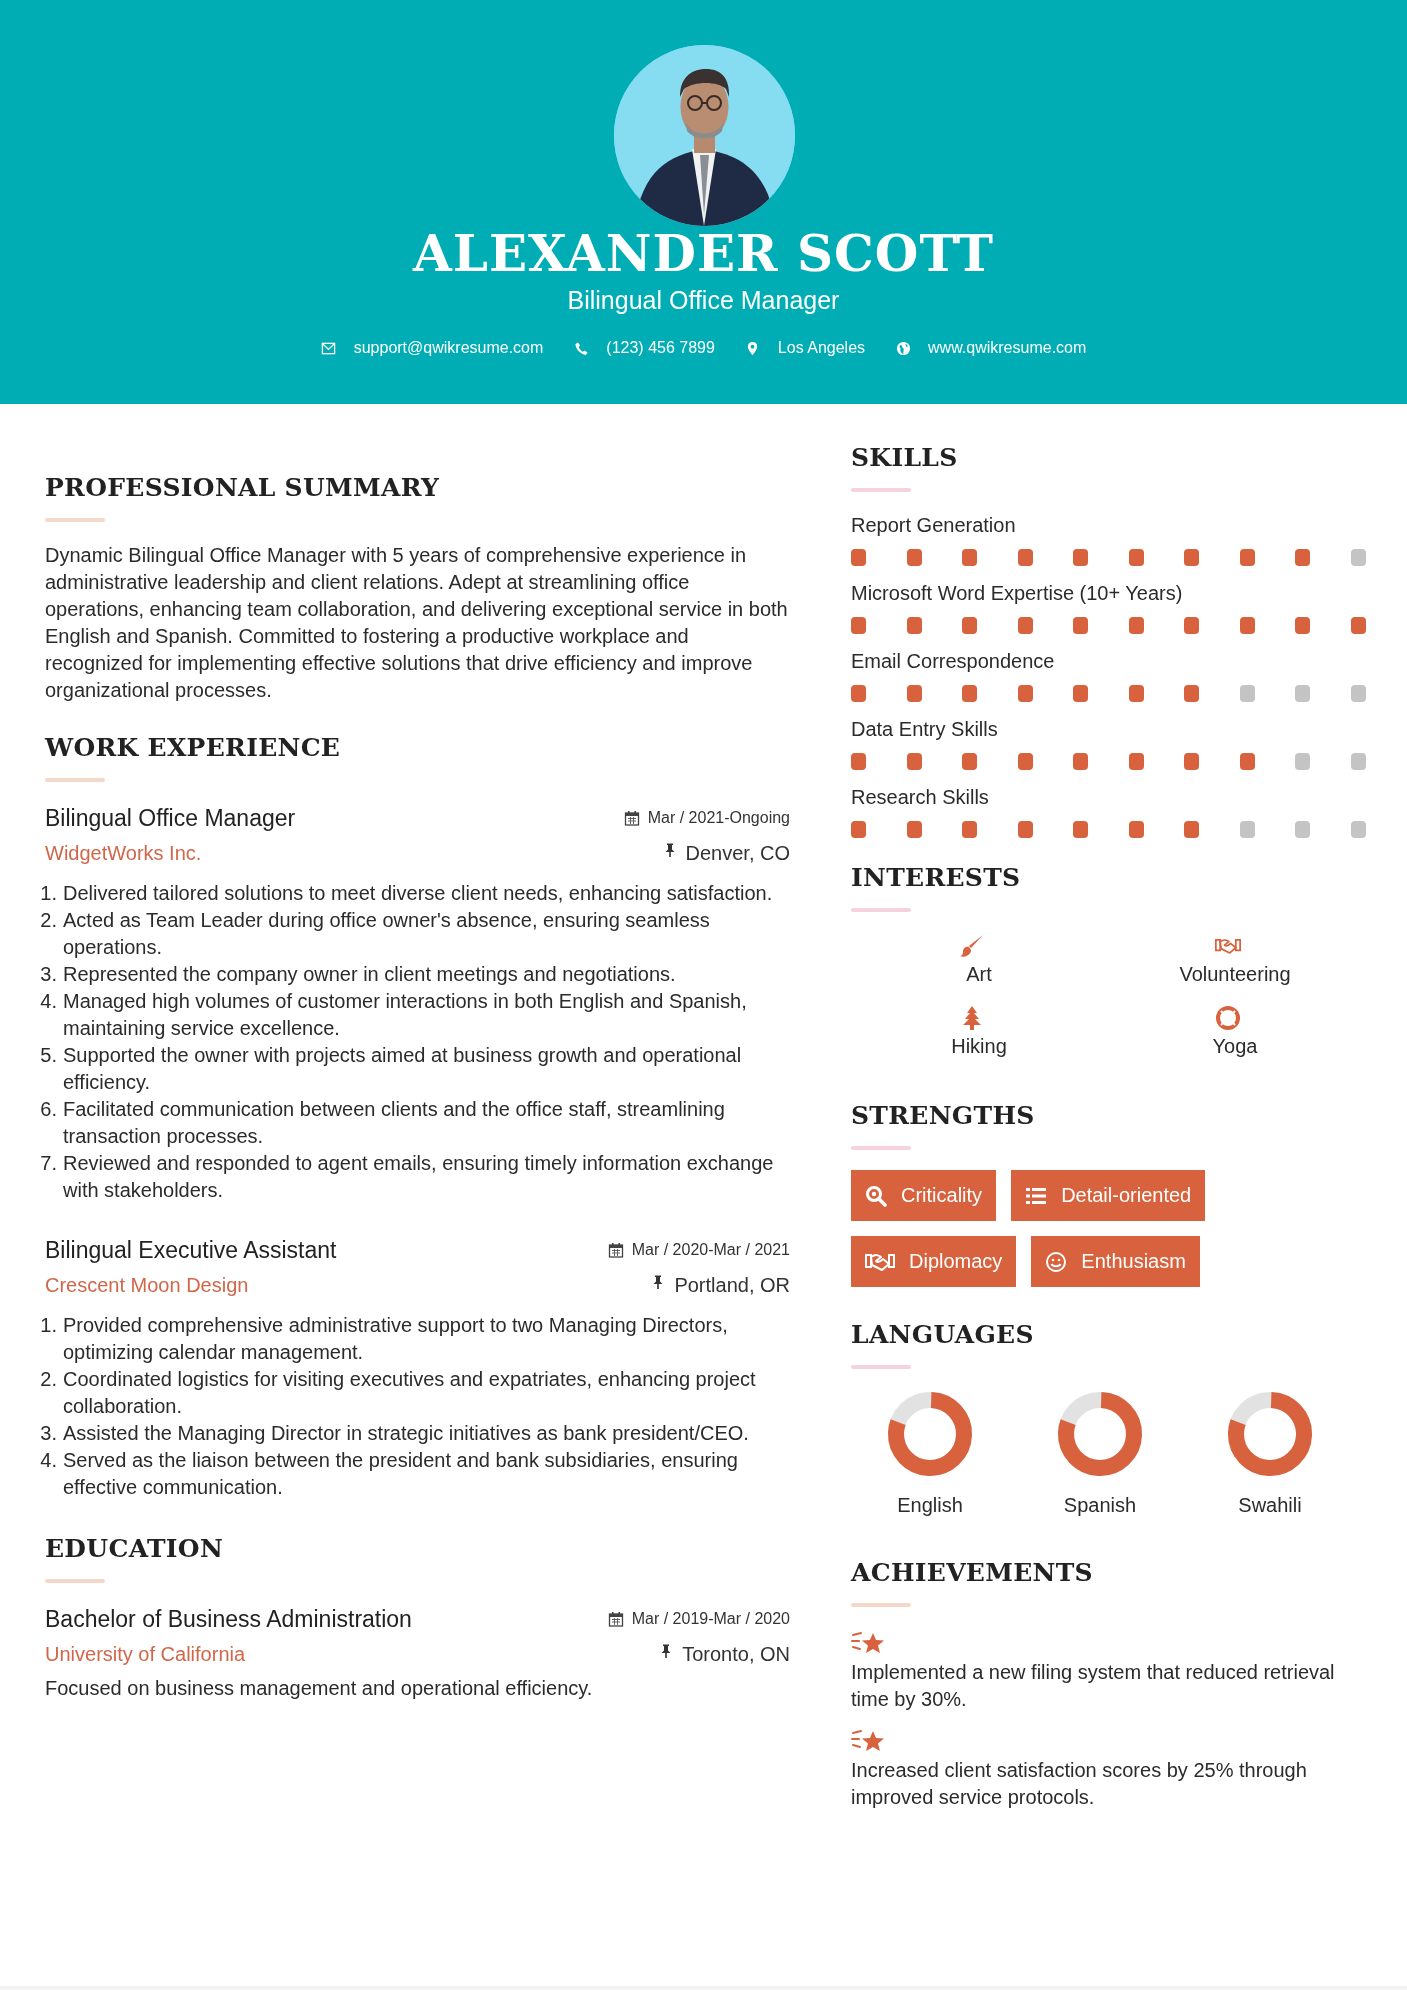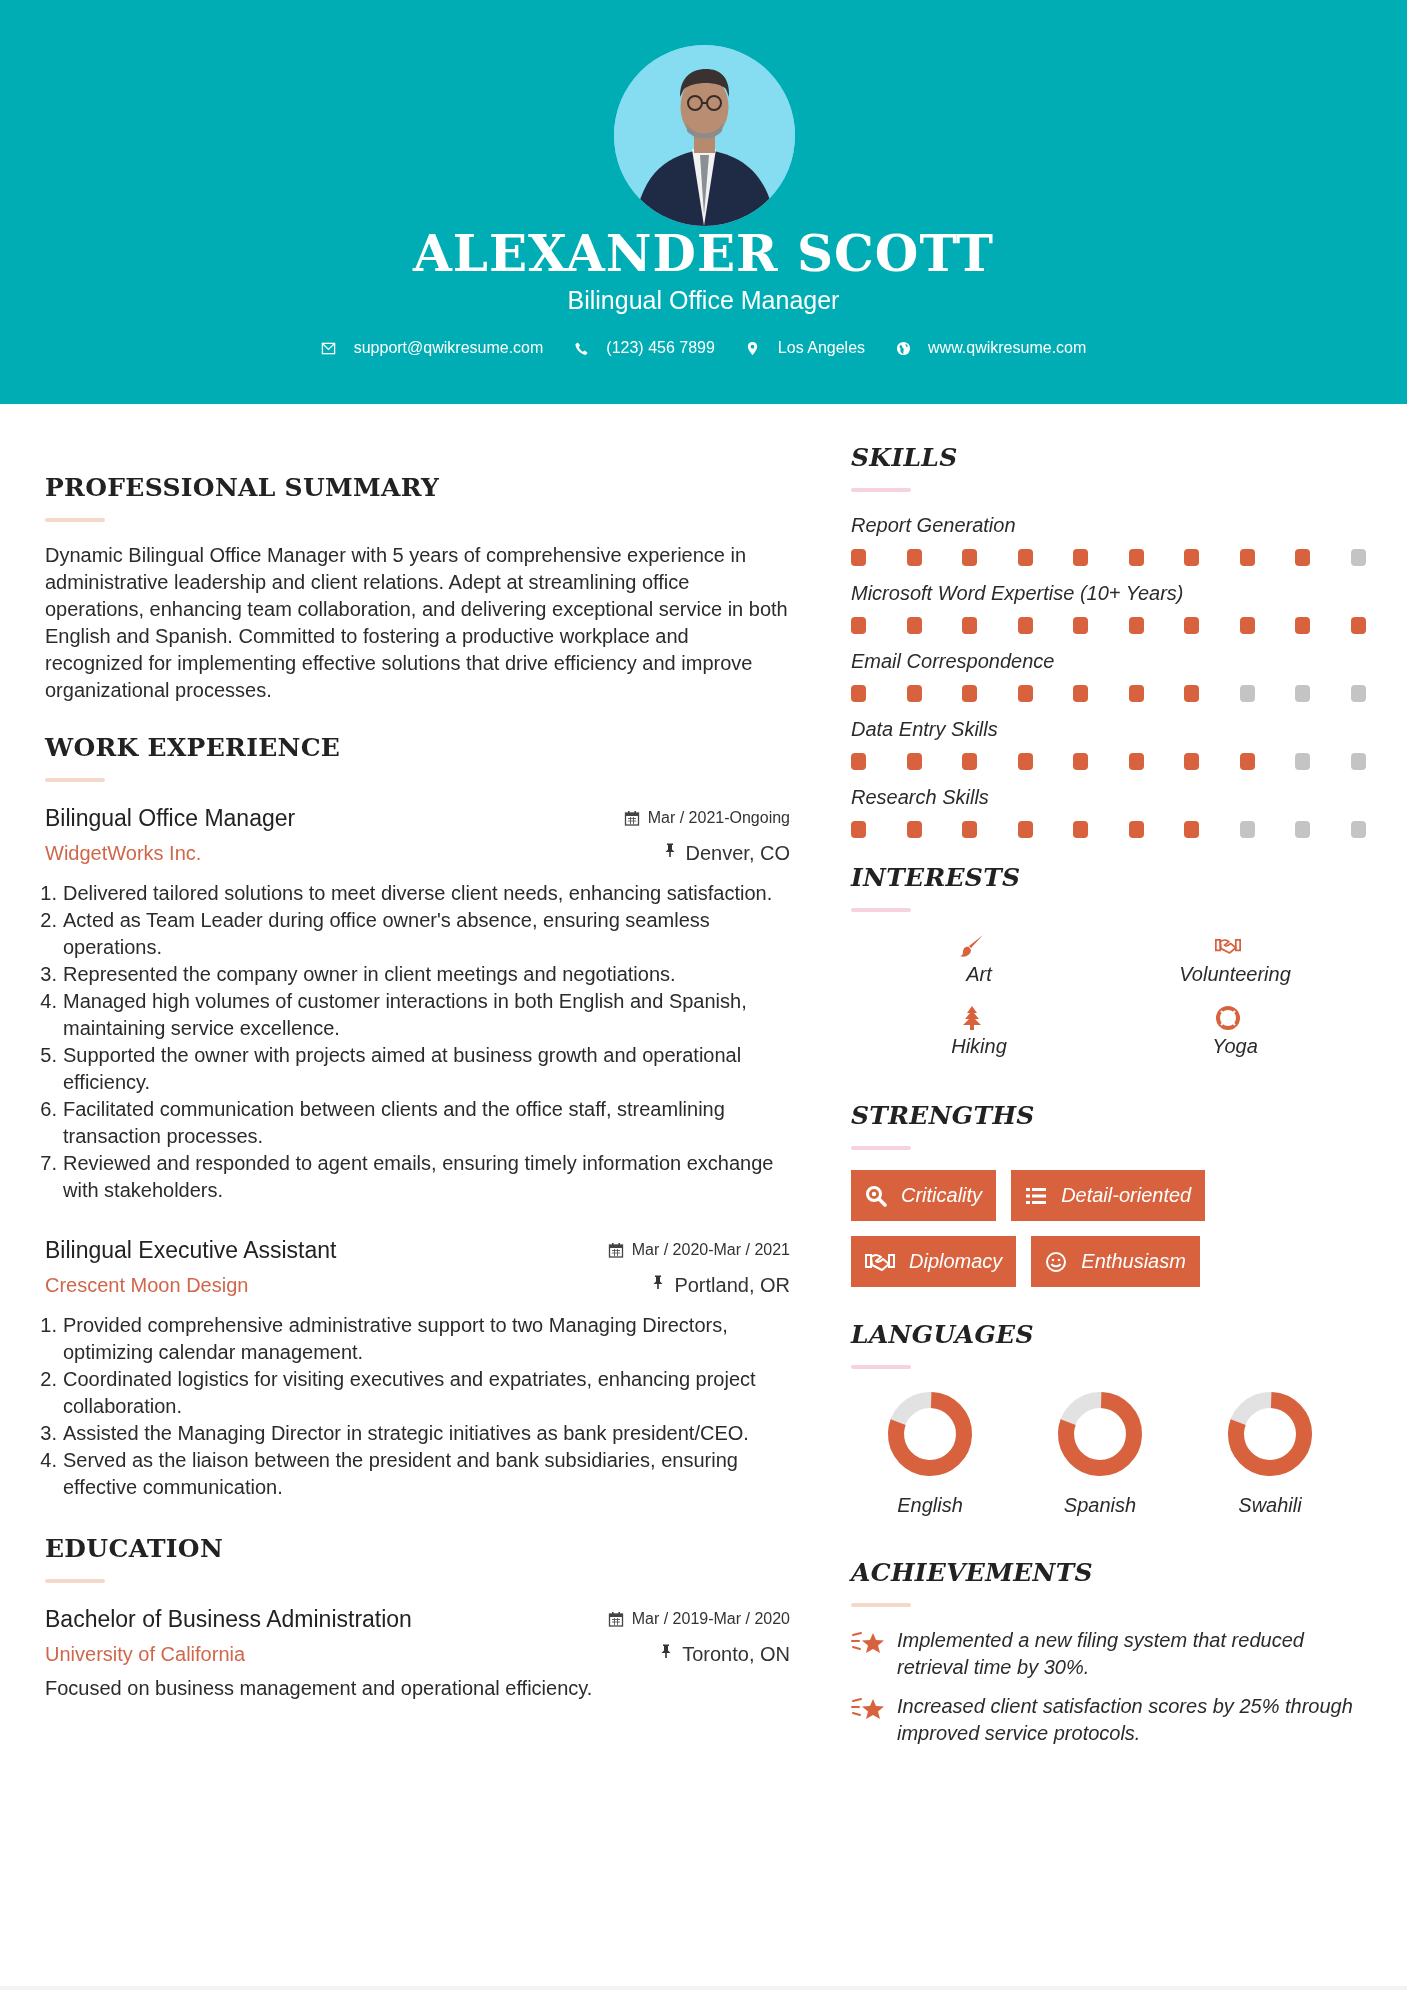--- a/index.html
+++ b/index.html
@@ -27,21 +27,21 @@
   .contacts {
     position: absolute; left: 0; top: 336px; width: 100%;
     display: flex; justify-content: center; align-items: center; gap: 8px;
     font-size: 16px; line-height: 24px;
   }
   .contact { display: flex; align-items: center; margin: 0 11px; }
   .contact .ic { width: 16px; height: 16px; margin-right: 17px; display: inline-flex; align-items: center; justify-content: center; }
   .contact .ic svg { width: 15px; height: 15px; }
 
   .left { position: absolute; left: 45px; top: 440px; width: 745px; margin-top: 30px; }
-  .right { position: absolute; left: 851px; top: 440px; width: 520px; font-style: italic; }
+  .right { position: absolute; left: 851px; top: 440px; width: 520px; }
 
   .section-title {
     font-family: "DejaVu Serif", "Liberation Serif", serif; font-weight: bold;
     font-size: 25px; color: #222222; line-height: 36px; letter-spacing: 0.3px;
   }
   .underline { width: 60px; height: 4px; background: #f4d9cb; border-radius: 2px; margin-top: 12px; margin-bottom: 20px; }
   .underline.pink { background: #f6d3dc; }
 
   .para { font-size: 20px; line-height: 27px; color: #2b2b2b; }
 
@@ -78,21 +78,21 @@
   }
   .chip .ic { width: 22px; height: 22px; margin-right: 14px; display: inline-flex; }
   .chip .ic svg { width: 22px; height: 22px; }
 
   .langs { display: flex; margin-top: 6px; }
   .lang { width: 170px; text-align: center; }
   .lang:first-child { margin-left: -6px; }
   .donut { width: 90px; height: 90px; margin: 0 auto; display: block; }
   .lang-name { font-size: 20px; line-height: 28px; margin-top: 12px; }
 
-  .ach { display: flex; align-items: flex-start; margin-bottom: 12px; }
+  .ach { display: flex; align-items: flex-start; margin-bottom: 12px; flex-direction: column; }
   .ach .ic { width: 36px; height: 32px; margin-right: 10px; flex: none; margin-top: 0px; }
   .ach .txt { font-size: 20px; line-height: 27px; }
 
   .footer { position: absolute; left: 0; top: 1995px; width: 1407px; height: 50px; }
   .powered { position: absolute; left: 60px; top: 10px; display: flex; align-items: center; font-size: 14px; color: #222; }
   .powered .q { width: 30px; height: 30px; margin: 0 14px; }
   .powered .brand { text-decoration: underline; }
   .footer-url { position: absolute; right: 58px; top: 18px; font-size: 14px; color: #222; }
   .bottom-strip { position: absolute; left: 0; top: 1986px; width: 1407px; height: 4px; background: #f3f3f3; }
 </style>

